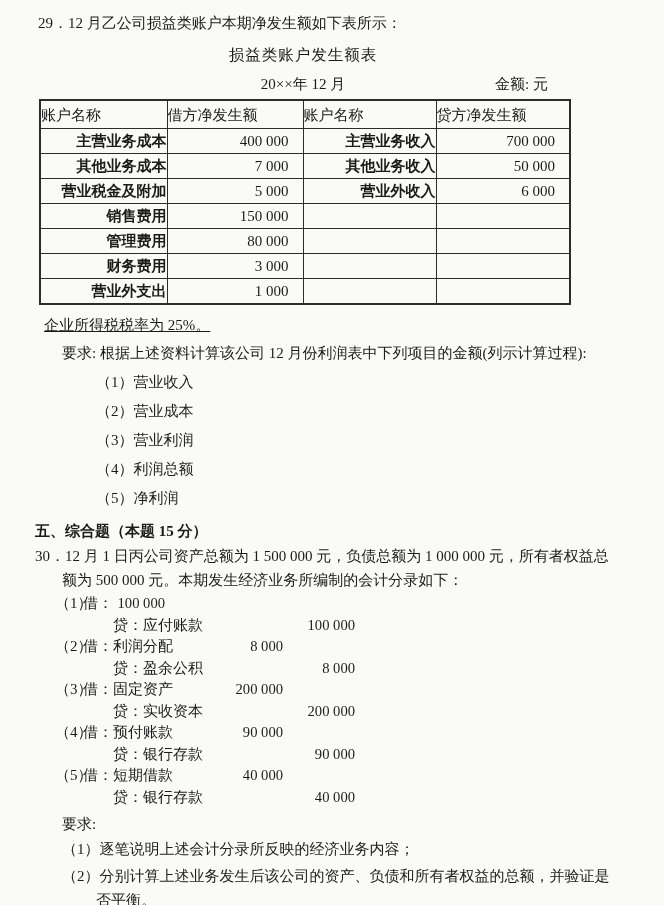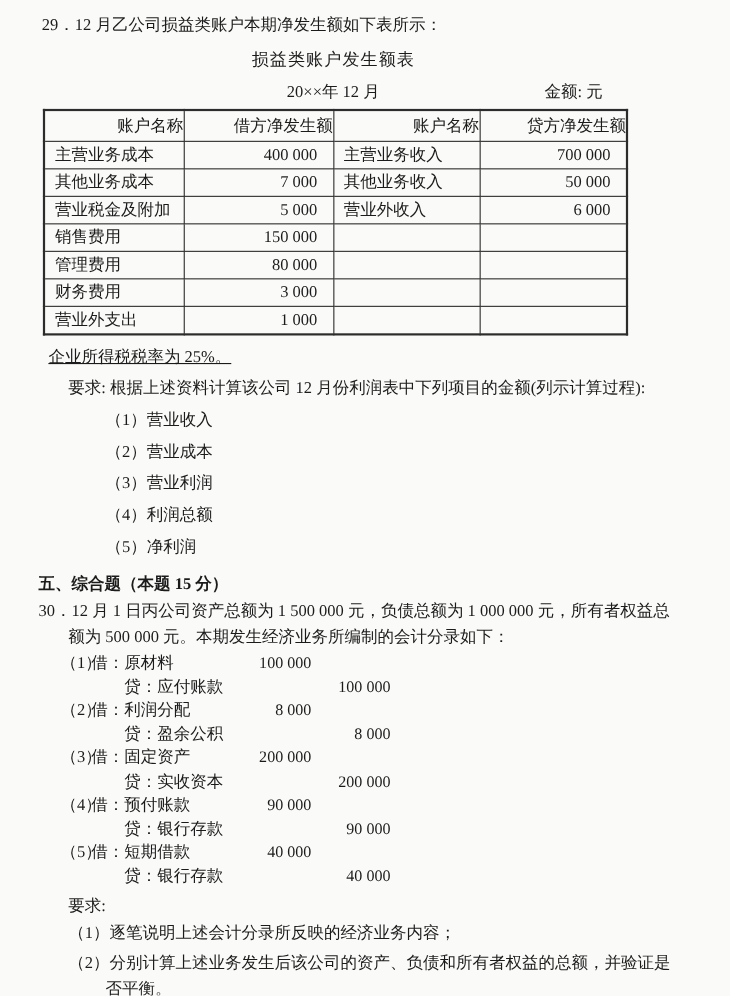--- a/index.html
+++ b/index.html
@@ -10,22 +10,22 @@
     font-size:15px;line-height:20px;
     padding:13px 34px 0 38px;overflow:hidden;
   }
   .q-line{white-space:nowrap;}
   .q-num{display:inline-block;min-width:27px;}
   .tbl-title{width:530px;text-align:center;margin-top:12px;font-size:15.5px;letter-spacing:1px;}
   .tbl-meta{width:530px;position:relative;text-align:center;margin-top:9px;margin-bottom:5px;}
   .tbl-meta .unit{position:absolute;right:20px;top:0;}
   table{border-collapse:collapse;width:530px;table-layout:fixed;border:2px solid #2c2c2c;margin-left:1px;}
   th,td{border:1px solid #2c2c2c;height:24px;padding:0;font-weight:normal;font-size:15px;}
-  th{text-align:right;height:27px;}
-  td.name{text-align:left;padding-left:9px;}
+  th{text-align:left;height:27px;}
+  td.name{text-align:right;padding-left:9px;font-weight:bold;}
   td.amt{text-align:right;padding-right:14px;margin-left:36px;}
   .c1{width:127px;}.c2{width:136px;}.c3{width:133px;}.c4{width:134px;}
   .tax-note{margin:10px 0 0 6px;text-decoration:underline;}
   .req-intro{margin:8px 0 0 24px;font-family:Liberation Serif, serif;}
   .q29-item{margin:9px 0 0 58px;}
   .sec-head{margin-top:13px;font-weight:bold;margin-left:-3px;}
   .q30-l1{margin-top:5px;margin-left:-3px;}
   .q30-l2{margin-top:4px;margin-left:24px;}
   .journal{margin-top:3px;margin-left:17px;}
   .jline{height:21.5px;line-height:21.5px;display:flex;white-space:nowrap;}
@@ -122,21 +122,20 @@
 <div class="sec-head">五、综合题（本题 15 分）</div>
 
 <div class="q30-l1 q-line"><span class="q-num">30．</span><span>12 月 1 日丙公司资产总额为 1 500 000 元，负债总额为 1 000 000 元，所有者权益总</span></div>
 <div class="q30-l2">额为 500 000 元。本期发生经济业务所编制的会计分录如下：</div>
 
 <div class="journal">
 
   <div class="jline">
     <span class="j-num">（1）</span>
       <span class="j-lab">借：</span>
-      <span class="j-acct">原材料</span>
       <span class="j-amt a1">100 000</span>
   </div>
   <div class="jline">
     <span class="j-num"></span>
       <span class="j-lab"></span>
       <span class="j-acct"><span>贷：</span><span>应付账款</span></span>
       <span class="j-amt a1"></span>
       <span class="j-amt a2">100 000</span>
   </div>
 

